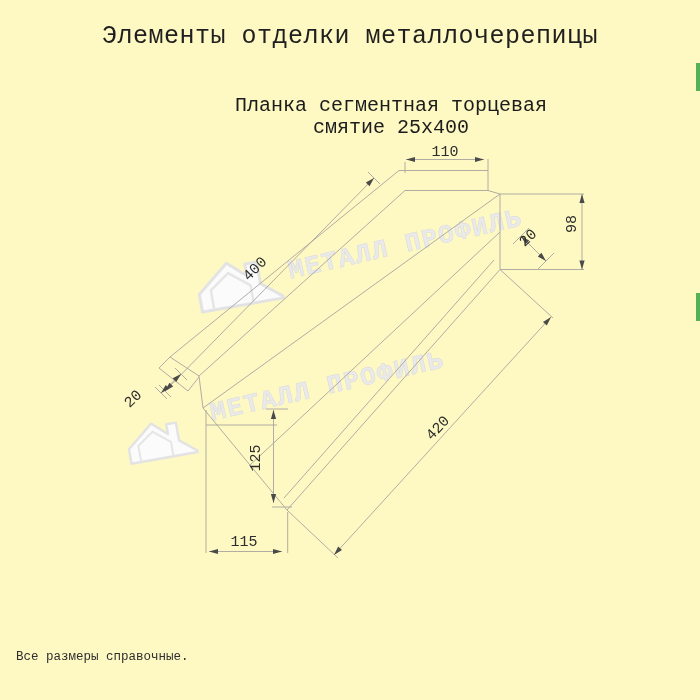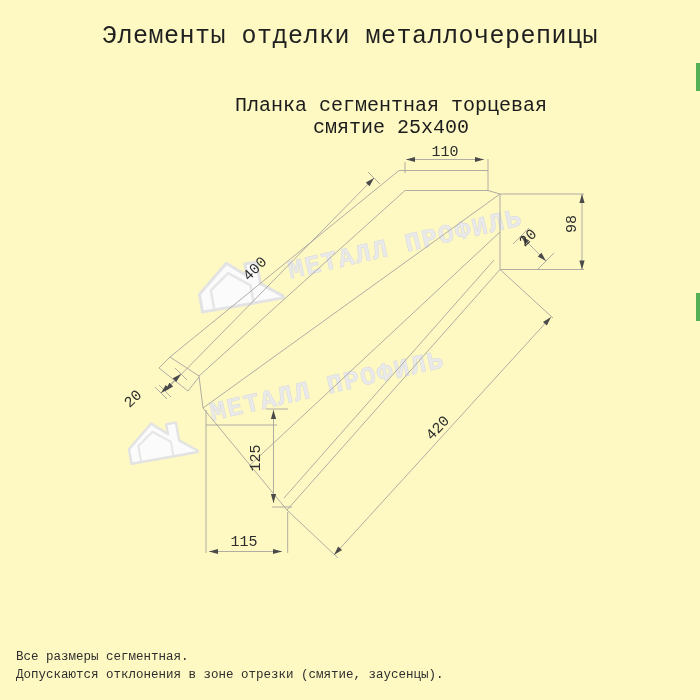--- a/index.html
+++ b/index.html
@@ -115,15 +115,14 @@
     <text class="dim-label" transform="translate(258,272) rotate(-45)" text-anchor="middle">400</text>
     <text class="dim-label" transform="translate(136,402) rotate(-43)" text-anchor="middle">20</text>
     <text class="dim-label" transform="translate(260,458) rotate(-90)" text-anchor="middle">125</text>
     <text class="dim-label" transform="translate(244,546)" text-anchor="middle">115</text>
     <text class="dim-label" transform="translate(441,431) rotate(-47)" text-anchor="middle">420</text>
   </svg>
 
   <div class="edge-marker top"></div>
   <div class="edge-marker bottom"></div>
 
-  <div class="footer-note n1">Все размеры сегментная.</div>
-  <div class="footer-note n2">Допускаются отклонения в зоне отрезки (смятие, заусенцы).</div>
+  <div class="footer-note n1">Все размеры справочные.</div>
 </div>
 
 </body></html>

